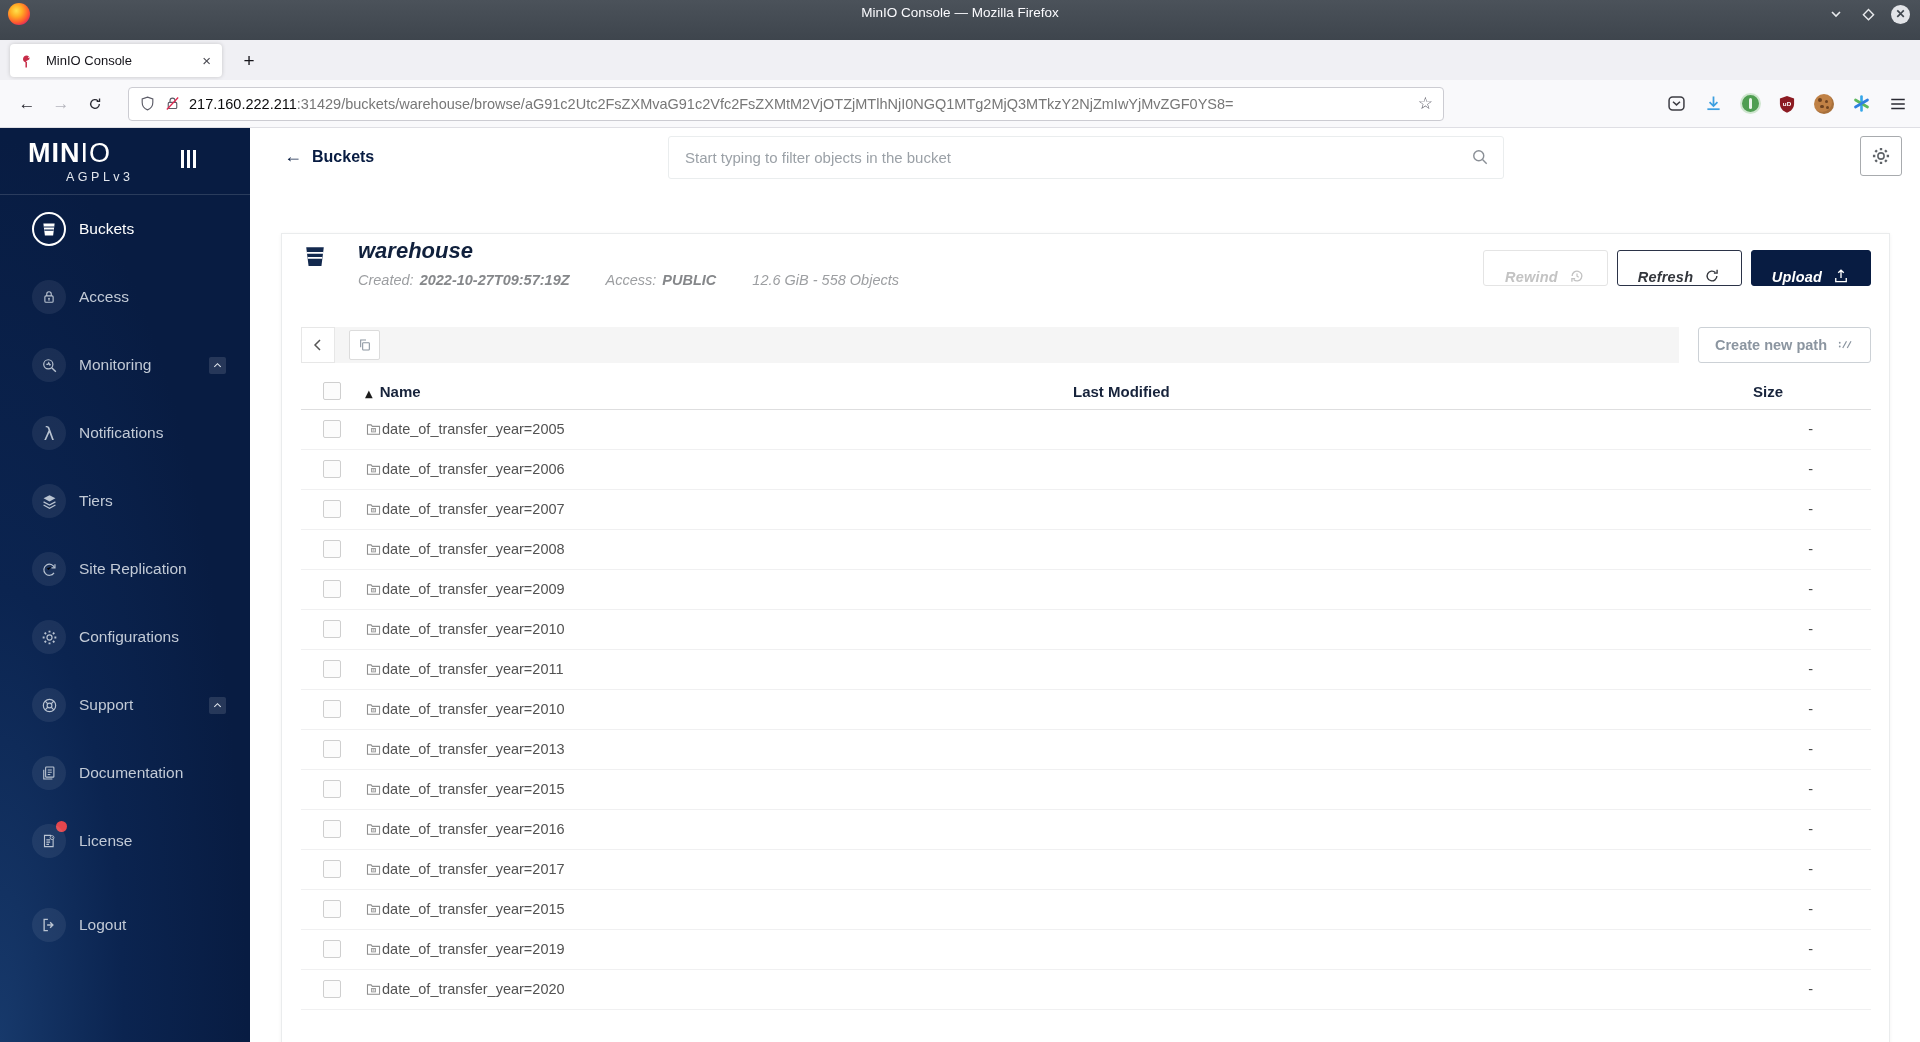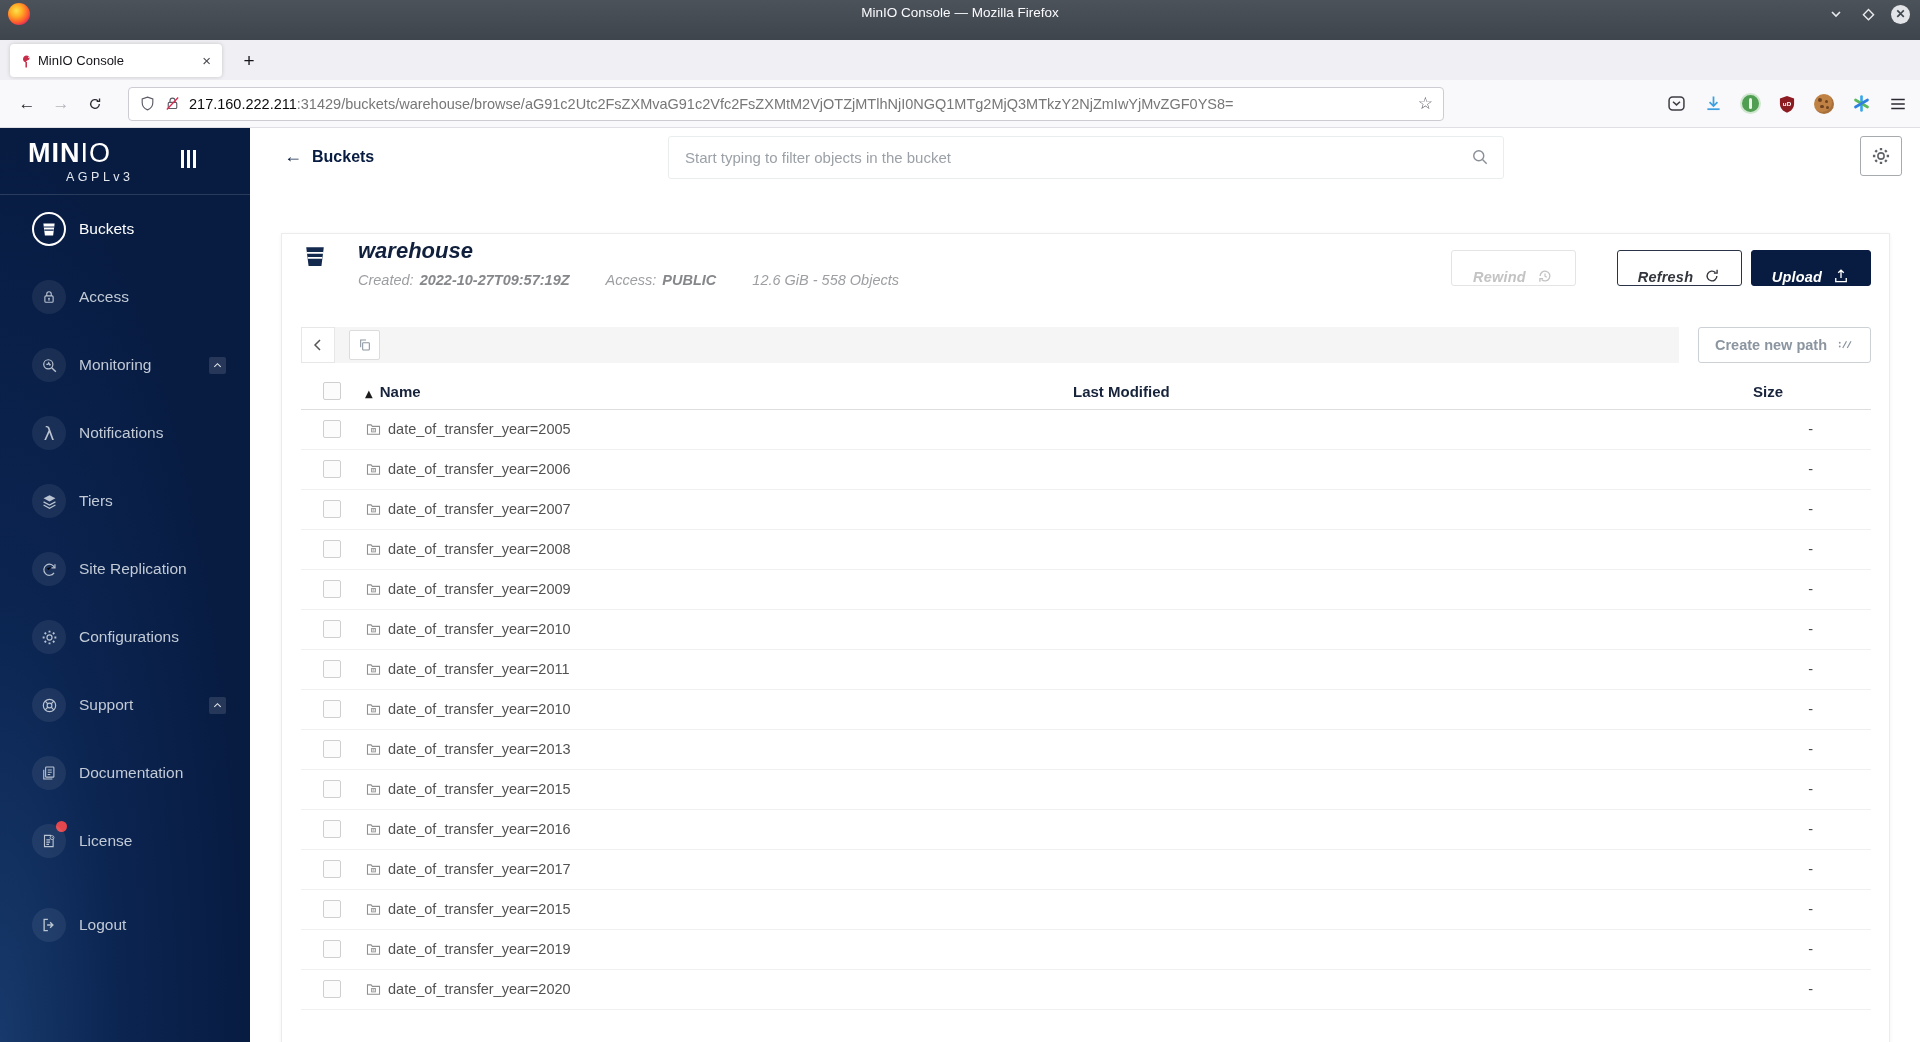--- a/index.html
+++ b/index.html
@@ -13,21 +13,21 @@
     background:radial-gradient(circle at 38% 35%, #ffe14d 0%, #ffad24 30%, #ff5c2e 60%, #d6186c 85%, #8f1780 100%); }
   .win-title { position:absolute; left:0; right:0; top:5px; text-align:center; color:#fbfbfe; font-size:13.5px; }
   .win-controls { position:absolute; right:10px; top:3px; display:flex; gap:14px; align-items:center; height:22px; }
   .wc { width:18px; height:18px; display:flex; align-items:center; justify-content:center; color:#e8eaed; }
   .wc-close { width:19px; height:19px; border-radius:50%; background:#e2e4e8; color:#3f464e; font-size:12px; font-weight:bold;
     display:flex; align-items:center; justify-content:center; }
 
   .tabstrip { position:absolute; top:40px; left:0; width:1920px; height:40px; background:#f0f0f4; }
   .tab { position:absolute; left:10px; top:4px; width:212px; height:33px; background:#fff; border-radius:4px;
     box-shadow:0 0 4px rgba(0,0,0,.18); display:flex; align-items:center; padding:0 8px; }
-  .tab-label { flex:1; font-size:13px; color:#15141a; margin-left:4px; white-space:nowrap; overflow:hidden; }
+  .tab-label { flex:1; font-size:13px; color:#15141a; margin-left:12px; white-space:nowrap; overflow:hidden; }
   .tab-close { color:#4a4a52; font-size:15px; padding:0 3px; }
   .newtab-btn { position:absolute; left:236px; top:8px; width:26px; height:26px; border-radius:4px;
     color:#15141a; font-size:19px; display:flex; align-items:center; justify-content:center; }
 
   .toolbar { position:absolute; top:80px; left:0; width:1920px; height:48px; background:#f9f9fb;
     border-bottom:1px solid #dfdfe4; display:flex; align-items:center; }
   .nav-btn { width:34px; height:32px; display:flex; align-items:center; justify-content:center;
     font-size:17px; color:#2b2b33; border-radius:4px; }
   .nav-btn.disabled { color:#b4b4bc; }
   .urlbar { margin-left:16px; width:1316px; height:34px; background:#fff; border:1px solid #ccccd2; border-radius:4px;
@@ -89,21 +89,21 @@
   .bucket-row { position:absolute; left:19px; right:18px; top:4px; height:64px;font-style:italic; }
   .bucket-ico { position:absolute; left:0; top:4px; color:#13294e; }
   .bucket-title { position:absolute; left:57px; top:0; font-size:22px; font-weight:600; color:#10203c; }
   .bucket-meta { position:absolute; left:57px; top:34px; font-size:14.5px; color:#9c9ea1; display:flex; gap:6px; }
   .bucket-meta b { color:#85878a; font-weight:bold; }
   .bucket-meta .gap { width:24px; }
   .btns { position:absolute; right:0; top:12px; display:flex; gap:9px; }
   .btn { height:36px; border-radius:3px; display:flex; align-items:flex-end; justify-content:center; gap:10px;
     font-size:14.5px; font-weight:600; letter-spacing:.2px; padding:0 18px; background:#fff; }
   .btn-rewind { width:125px; border:1px solid #e4e4e4; color:#c3c3c3; }
-  .btn-refresh { width:125px; border:1px solid #2b3348; color:#33363c;margin-left:32px; }
+  .btn-refresh { width:125px; border:1px solid #2b3348; color:#33363c; }
   .btn-upload { width:120px; border:1px solid #081c42; background:#081c42; color:#fff; }
 
   .crumb-row { position:absolute; left:19px; right:18px; top:93px; height:36px; display:flex; align-items:center; }
   .crumb-back { width:34px; height:36px; background:#fff; border:1px solid #e7e7e7; display:flex; align-items:center;
     justify-content:center; color:#555; flex:none; }
   .crumb-strip { flex:1; height:36px; background:#f5f5f5; display:flex; align-items:center; padding:0 5px 0 14px; }
   .crumb-path { flex:1; font-size:14px; color:#9aa0a6; white-space:nowrap; overflow:hidden; }
   .copy-btn { width:31px; height:30px; background:#fff; border:1px solid #dcdcdc; border-radius:2px;
     display:flex; align-items:center; justify-content:center; color:#8b95a0; flex:none; }
   .create-path-btn { margin-left:19px; width:173px; height:36px; border:1px solid #ccd1d6; border-radius:3px;
@@ -115,21 +115,21 @@
     border-bottom:1px solid #dededf; padding:0; }
   .obj-table th.col-size, .obj-table td.col-size { text-align:right; }
   .obj-table th.col-size { padding-right:88px; }
   .obj-table td.col-size { padding-right:58px; color:#4a4a4a; font-size:14.5px; }
   .obj-table td { height:40px; border-bottom:1px solid #f0f0f1; padding:0; }
   .col-check { width:64px; }
   .col-name { width:700px; }
   .col-mod { width:640px; padding-left:8px !important; }
   .cb { width:18px; height:18px; border:1px solid #cfcfcf; border-radius:2px; background:#fcfcfc; margin-left:22px; }
   .sort-tri { font-size:10px; color:#1c1c1c; margin-right:7px; font-family:"DejaVu Sans", sans-serif; }
-  .name-cell { display:flex; align-items:center; gap:6px; color:#525252; font-size:14.5px; }
+  .name-cell { display:flex; align-items:center; color:#525252; font-size:14.5px; }
   .name-cell .fico { color:#8f8f8f; flex:none; }
 </style>
 </head>
 <body>
 
 <div class="titlebar">
   <div class="ff-logo"></div>
   <div class="win-title">MinIO Console — Mozilla Firefox</div>
   <div class="win-controls">
     <div class="wc">

